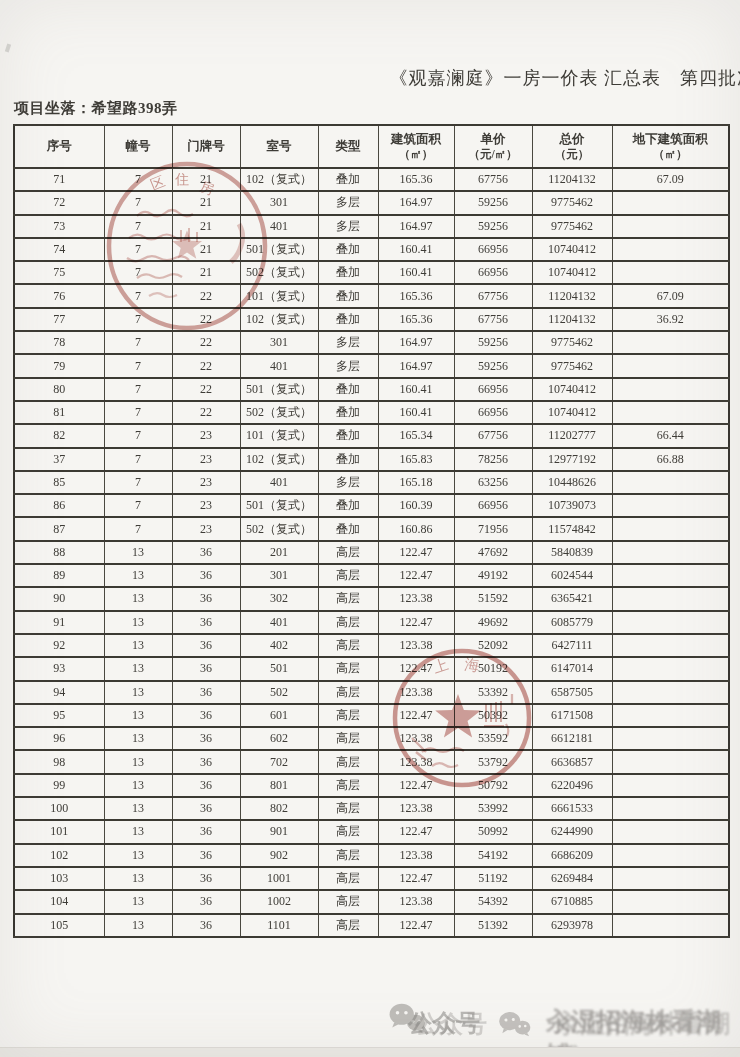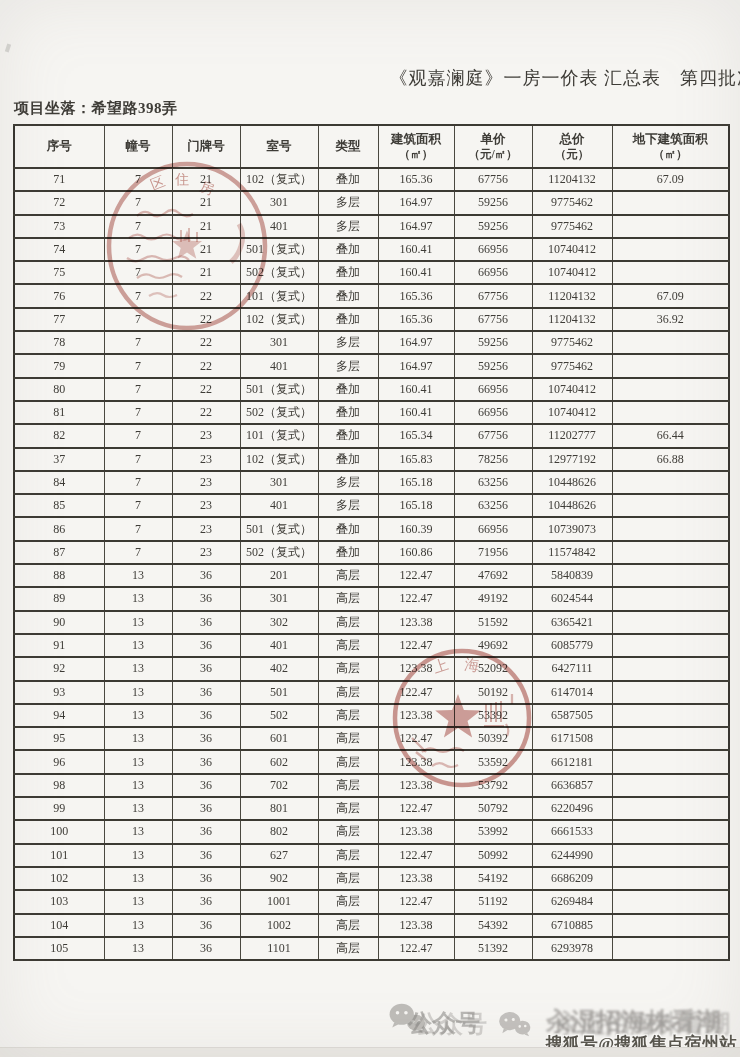--- a/index.html
+++ b/index.html
@@ -291,31 +291,20 @@
           <td>7</td>
           <td>23</td>
           <td>102（复式）</td>
           <td>叠加</td>
           <td>165.83</td>
           <td>78256</td>
           <td>12977192</td>
           <td>66.88</td>
         </tr>
         <tr>
-          <td>84</td>
-          <td>7</td>
-          <td>23</td>
-          <td>301</td>
-          <td>多层</td>
-          <td>165.18</td>
-          <td>63256</td>
-          <td>10448626</td>
-          <td></td>
-        </tr>
-        <tr>
           <td>85</td>
           <td>7</td>
           <td>23</td>
           <td>401</td>
           <td>多层</td>
           <td>165.18</td>
           <td>63256</td>
           <td>10448626</td>
           <td></td>
         </tr>
@@ -470,21 +459,21 @@
           <td>高层</td>
           <td>123.38</td>
           <td>53992</td>
           <td>6661533</td>
           <td></td>
         </tr>
         <tr>
           <td>101</td>
           <td>13</td>
           <td>36</td>
-          <td>627</td>
+          <td>901</td>
           <td>高层</td>
           <td>122.47</td>
           <td>50992</td>
           <td>6244990</td>
           <td></td>
         </tr>
         <tr>
           <td>102</td>
           <td>13</td>
           <td>36</td>
@@ -596,17 +585,16 @@
     <g fill="#f6f5f2">
       <circle cx="9" cy="10" r="1.7"></circle>
         <circle cx="17" cy="10" r="1.7"></circle>
       <circle cx="23.5" cy="18" r="1.4"></circle>
         <circle cx="29.5" cy="18" r="1.4"></circle>
     </g>
   </svg>
 
   <div class="wm wm-blur-text">汆湿招海株看潮铺</div>
 
-  <div class="sohu-tag">搜狐号@搜狐焦点宿州站</div>
 
   <div class="bottom-band"></div>
 
 </div>
 
 </body></html>

